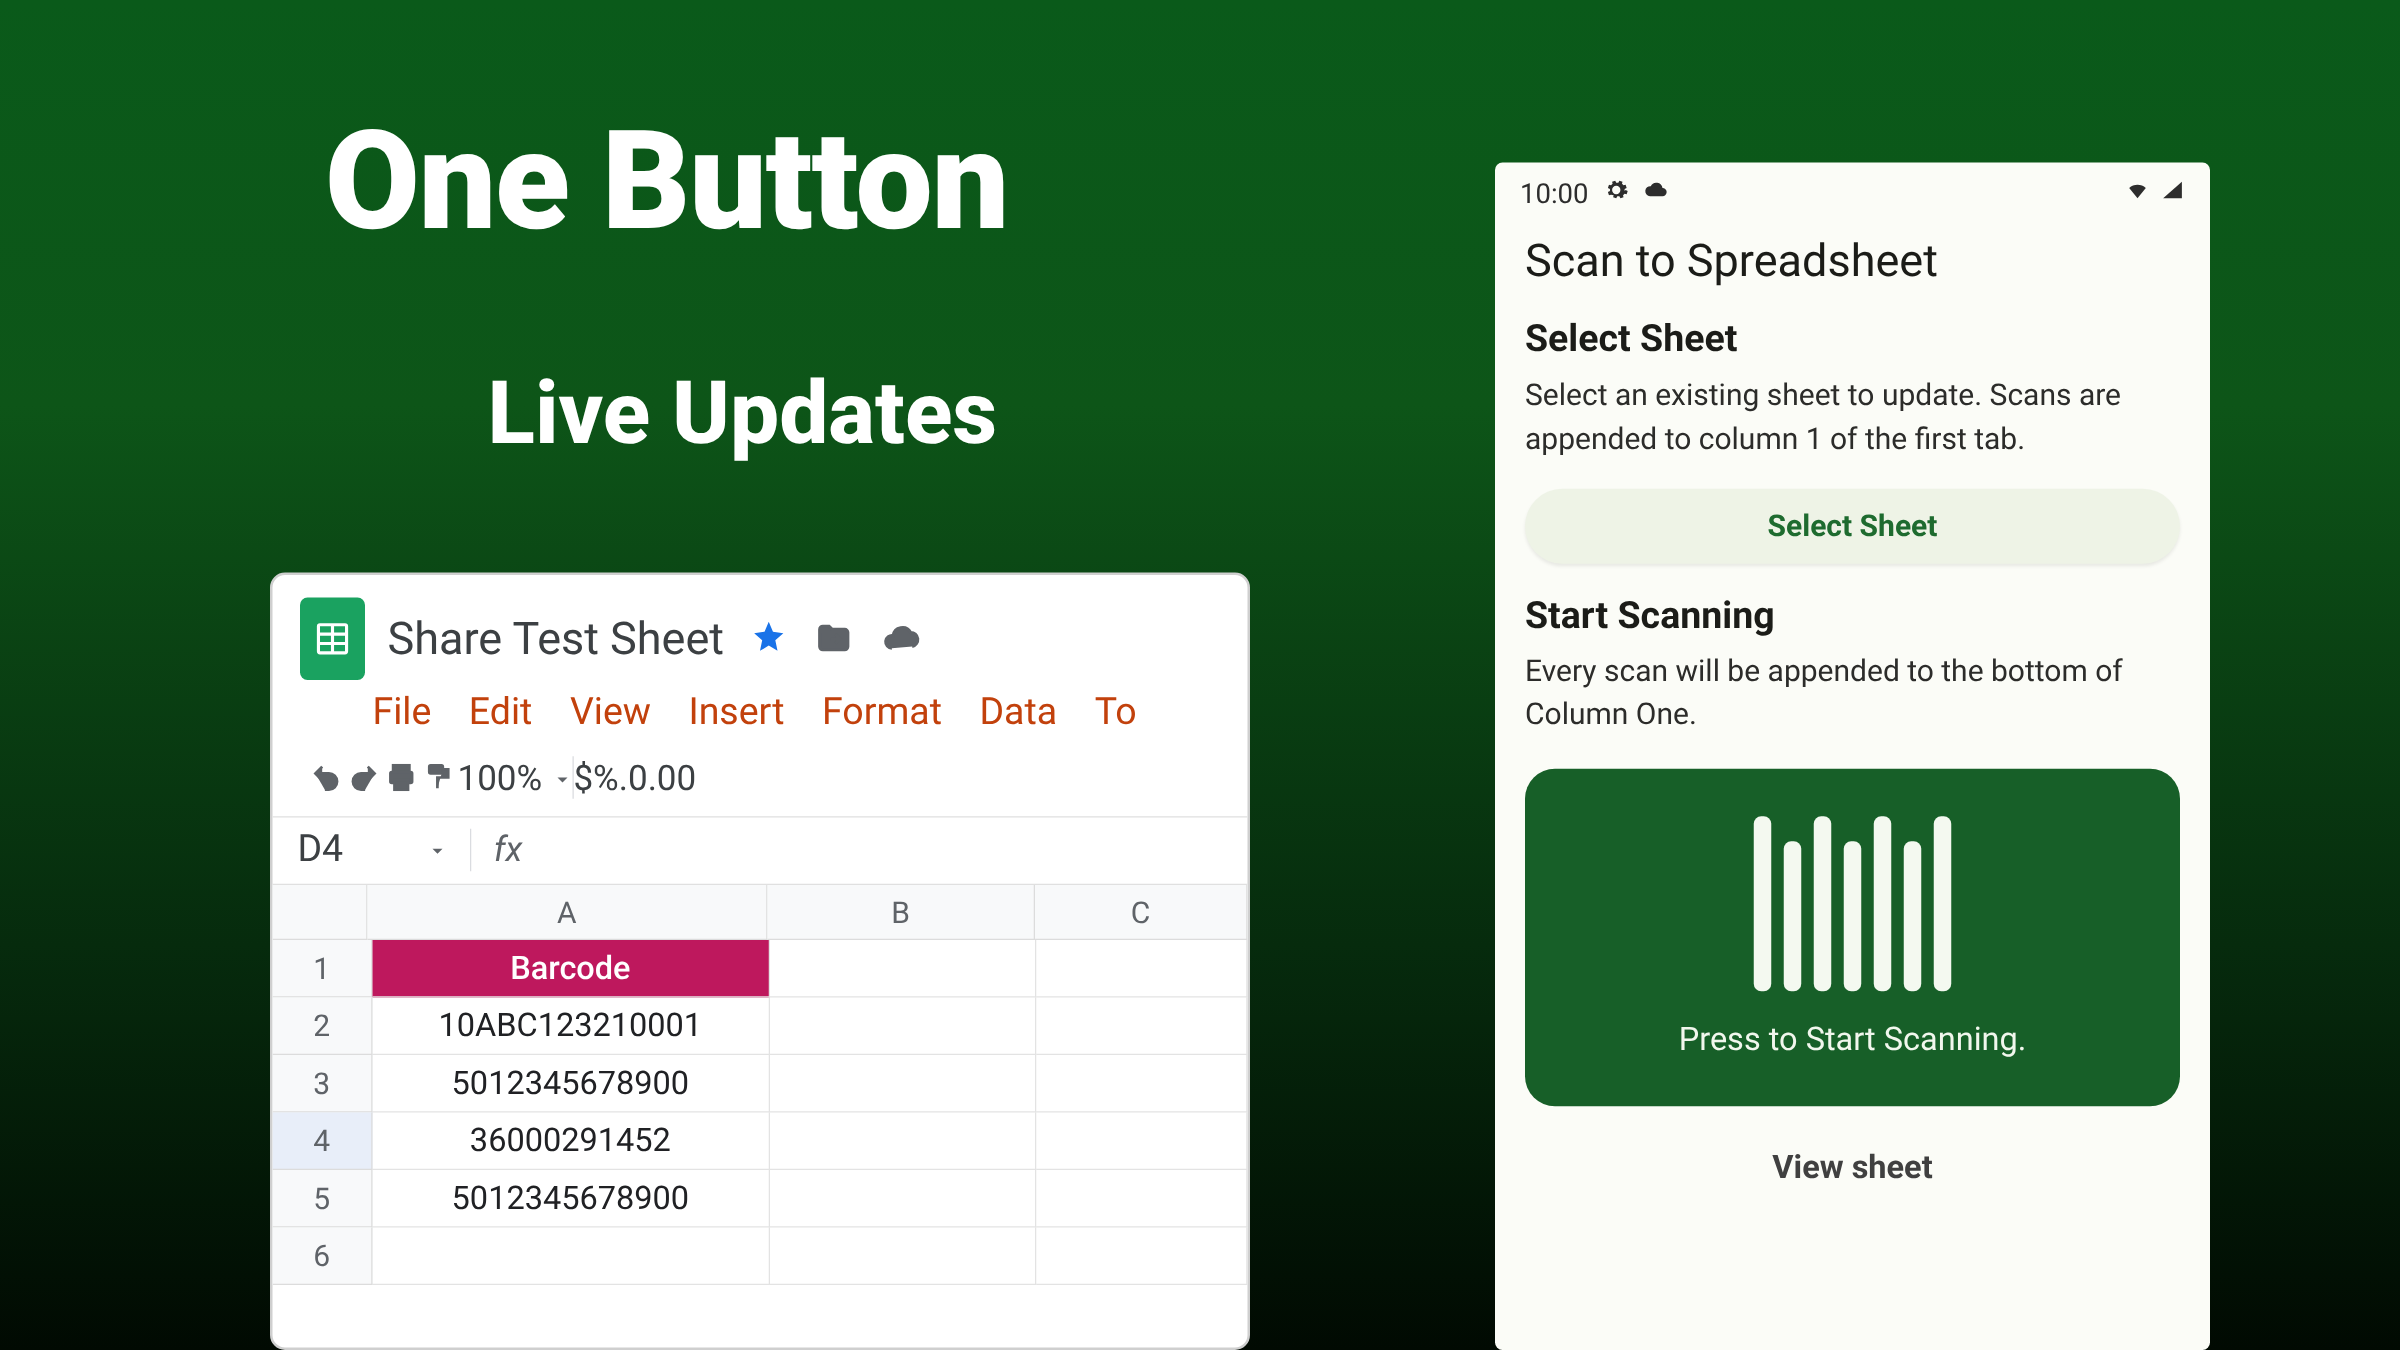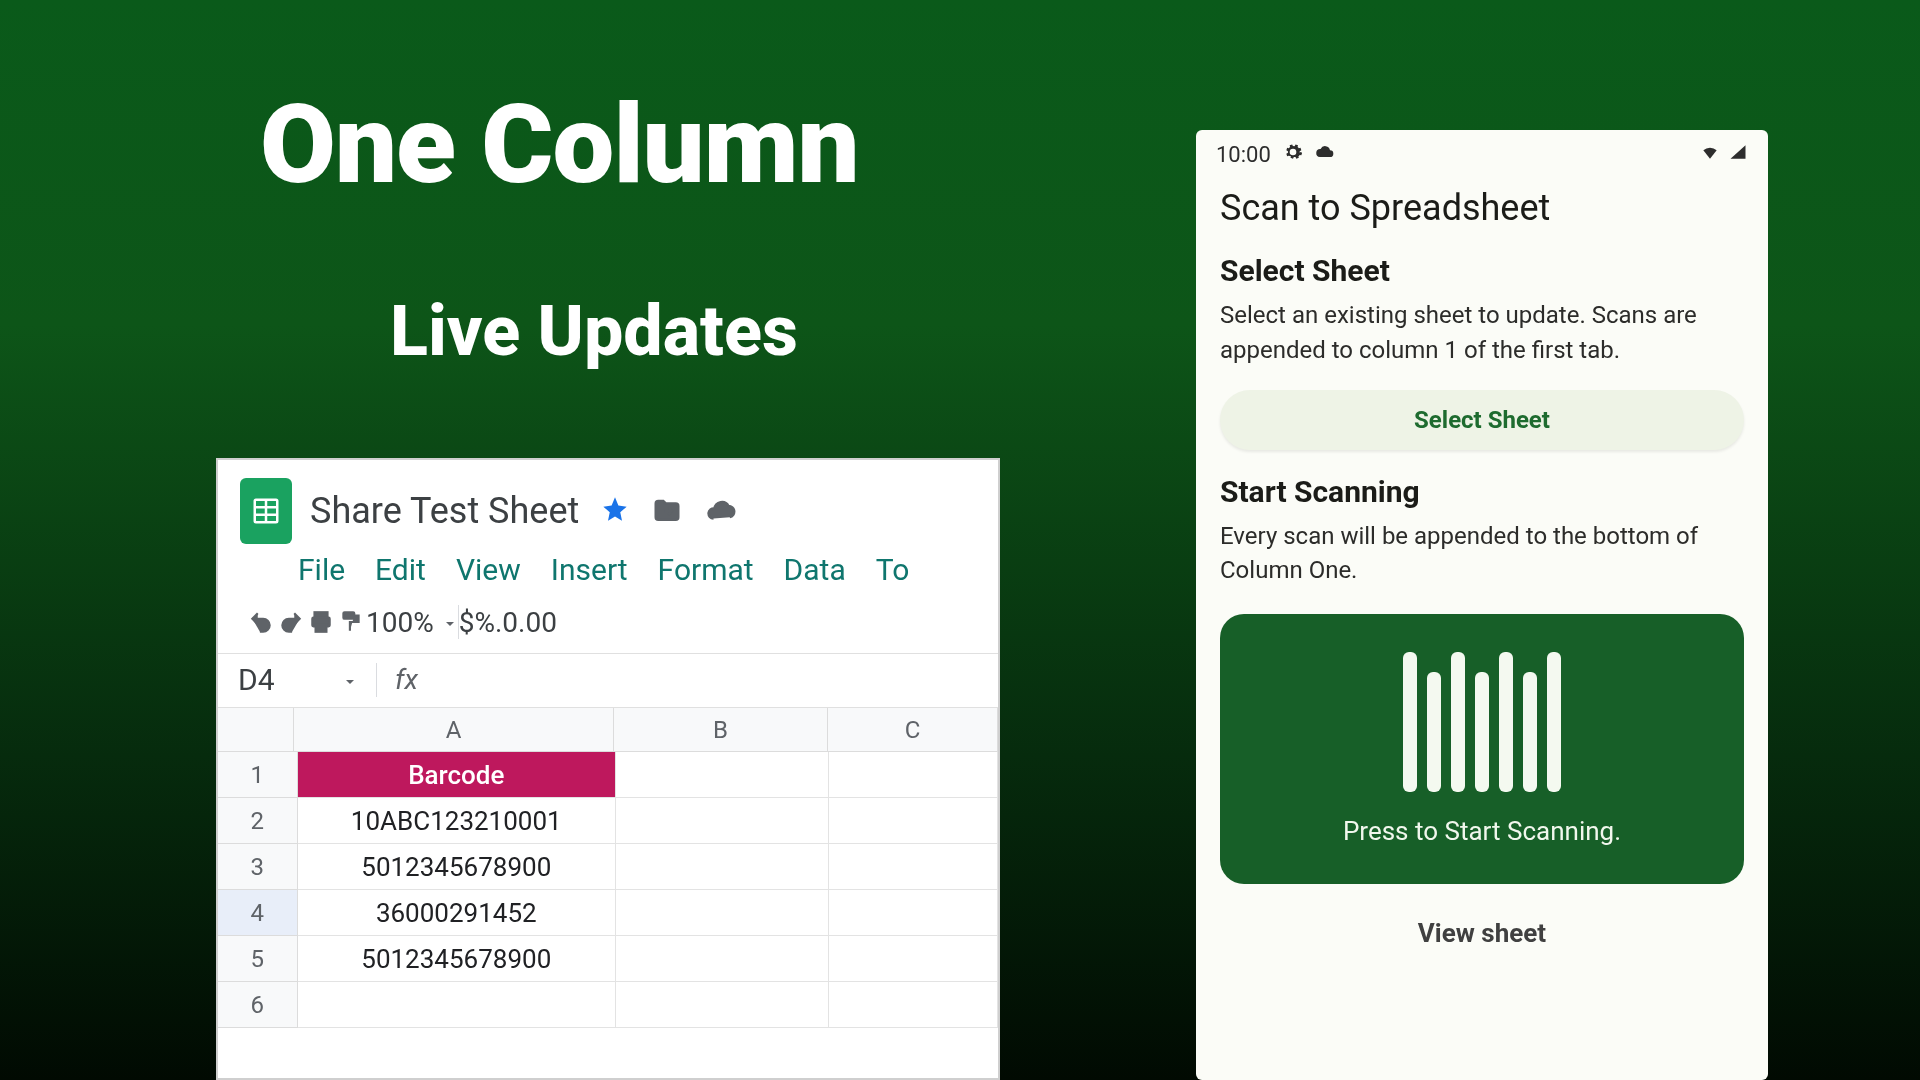--- a/index.html
+++ b/index.html
@@ -33,21 +33,21 @@
 
   
   .sheets-window {
     position: absolute;
     left: 216px;
     top: 458px;
     width: 784px;
     height: 622px;
     background: #ffffff;
     border: 2px solid #cfcfcf;
-    border-radius: 0;
+    border-radius: 12px;
     overflow: hidden;
     font-family: "Google Sans", Roboto, Arial, sans-serif;
   }
   .sheets-titlebar {
     display: flex;
     align-items: center;
     padding: 18px 22px 0 22px;
     gap: 18px;
   }
   .sheets-logo {
@@ -57,21 +57,21 @@
     display: flex; align-items: center; justify-content: center;
   }
   .sheets-logo svg { width: 30px; height: 30px; }
   .sheets-title-block { display: flex; flex-direction: column; }
   .sheets-title-row { display: flex; align-items: center; gap: 22px; }
   .doc-title { font-size: 36px; color: #3c4043; font-weight: 400; }
   .star-icon svg { width: 28px; height: 28px; fill: #1a73e8; }
   .folder-icon, .cloud-icon { width: 32px; height: 32px; display:flex;align-items:center;justify-content:center; }
   .folder-icon svg, .cloud-icon svg { width: 30px; height: 30px; fill:#5f6368; }
   .menu-bar { display: flex; gap: 30px; margin-top: 8px; margin-left: 80px; }
-  .menu-item { font-size: 30px; color: #0f766e; }
+  .menu-item { font-size: 30px; color: #c2410c; }
   .toolbar { display:flex; align-items:center; padding: 18px 28px 14px 28px; }
   .toolbar-icon { width:30px;height:30px;display:flex;align-items:center;justify-content:center; }
   .toolbar-icon svg { width:26px;height:26px;fill:#5f6368; stroke:#5f6368; }
   .zoom-group { display:flex;align-items:center;gap:8px;font-size:28px;color:#3c4043;}
   .zoom-caret svg{width:16px;height:16px;fill:#5f6368;}
   .tb-sep { width:1px; height:34px; background:#dadce0; }
   .tb-text { font-size:28px; color:#3c4043; }
 
   .cellref-bar { display:flex;align-items:center;gap:18px; padding: 8px 20px 10px 20px; border-top:1px solid #e0e0e0; border-bottom:1px solid #e0e0e0;}
   .cell-ref { font-size:30px; color:#3c4043; width:120px; display:flex; align-items:center; justify-content:space-between;}
@@ -130,21 +130,21 @@
   }
   .barcode-icon { display:flex; gap:10px; align-items:flex-end; }
   .bar { width:14px; background:#f4f9f0; border-radius:6px; }
   .bar.short{height:120px;} .bar.tall{height:140px;}
   .scan-caption { font-size:26px; font-weight:400; }
   .view-sheet-link { text-align:center; font-size:26px; font-weight:700; color:#404040; padding:18px 0 8px 0; }
 </style>
 </head>
 <body>
 
-<div class="heading-1">One Column</div>
+<div class="heading-1">One Button</div>
 <div class="heading-2">Live Updates</div>
 
 <div class="sheets-window">
   <div class="sheets-titlebar">
     <div class="sheets-logo">
       <svg viewBox="0 0 24 24">
           <rect x="3" y="3" width="18" height="18" rx="1" fill="none" stroke="#fff" stroke-width="2"></rect>
           <line x1="3" y1="9" x2="21" y2="9" stroke="#fff" stroke-width="2"></line>
           <line x1="3" y1="15" x2="21" y2="15" stroke="#fff" stroke-width="2"></line>
           <line x1="12" y1="3" x2="12" y2="21" stroke="#fff" stroke-width="2"></line>

